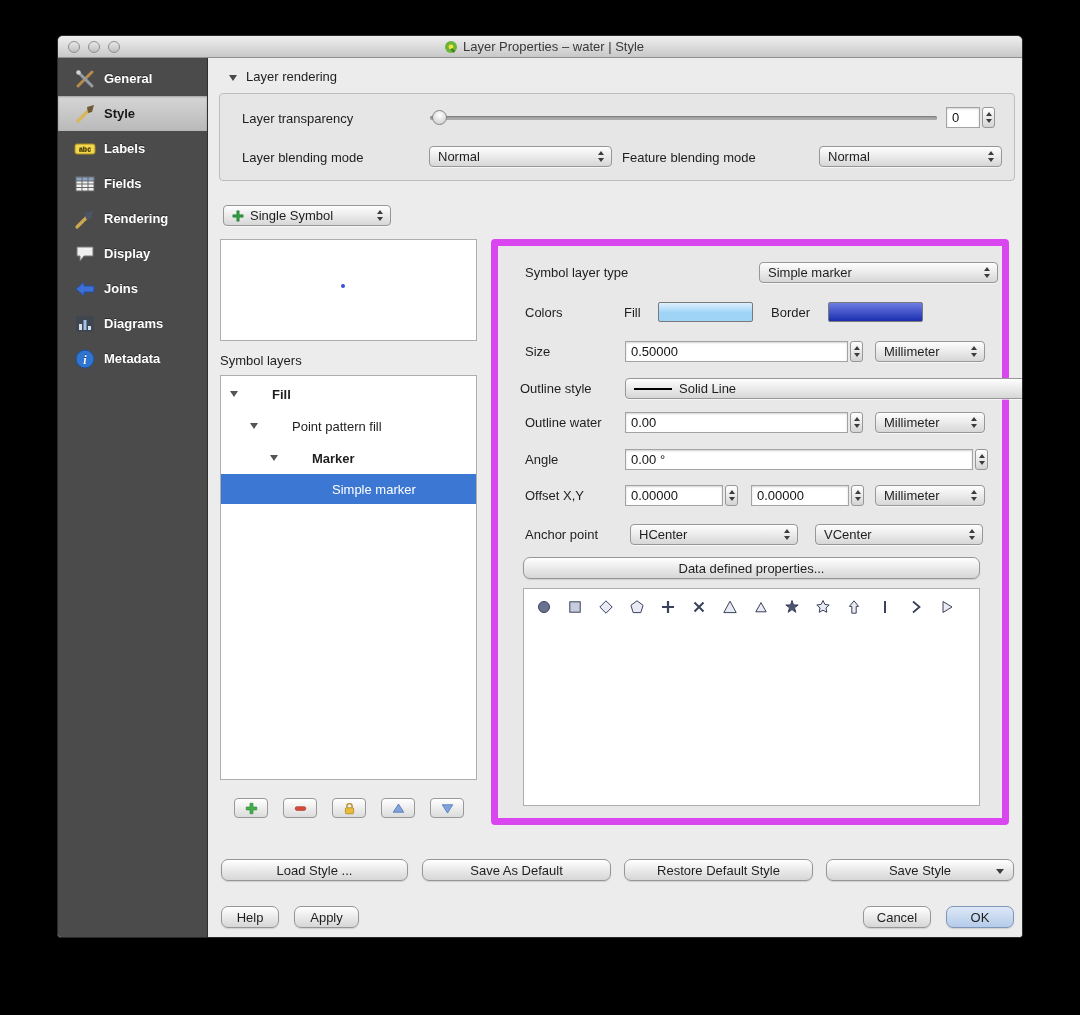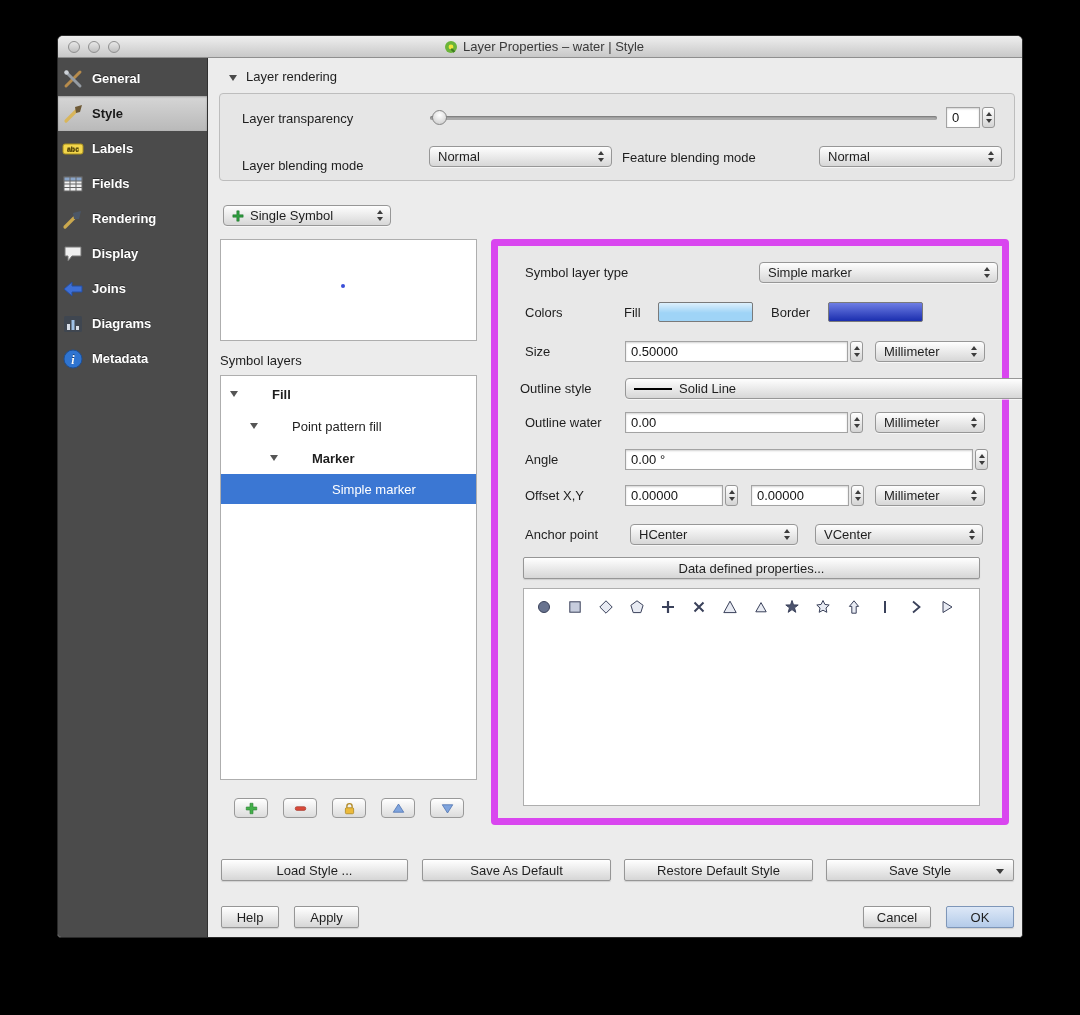--- a/index.html
+++ b/index.html
@@ -17,21 +17,21 @@
   .tl { width:12px; height:12px; border-radius:50%;
         background:linear-gradient(#e8e8e8,#bfbfbf); border:1px solid #8f8f8f; }
   .title-wrap { position:absolute; inset:0; display:flex; align-items:center;
                 justify-content:center; gap:5px;padding-left:8px; }
   .title-text { color:#3a3a3a; }
   .qgis-icon svg { width:14px; height:14px; display:block; }
 
   
   .chrome-body { display:flex; height:880px; }
   .sidebar { width:150px; background:#4b4b4b; border-right:1px solid #303030; padding-top:3px; }
-  .sb-item { height:35px; display:flex; align-items:center; gap:8px; padding-left:4px;
+  .sb-item { height:35px; display:flex; align-items:center; gap:8px; padding-left:16px;
              color:#fff; font-weight:bold; text-shadow:0 -1px 0 rgba(0,0,0,.45); cursor:default; }
   .sb-item.active { background:linear-gradient(#d6d6d6,#b9b9b9); color:#181818; text-shadow:none;
                     box-shadow:inset 0 1px 2px rgba(0,0,0,.25); }
   .sb-icon { width:22px; height:22px; flex:0 0 22px; }
   .sb-icon svg { width:22px; height:22px; display:block; }
 
   .main { position:relative; flex:1; background:#ececec; }
 
   .lbl { position:absolute; white-space:nowrap; }
 
@@ -48,21 +48,21 @@
             box-shadow:inset 0 1px 2px rgba(0,0,0,.18); padding:0 5px; font:inherit; color:#111; }
   .stepper { position:absolute; width:13px; height:21px; background:linear-gradient(#fff,#d4d4d4);
              border:1px solid #979797; border-radius:3px; }
   .stepper::before, .stepper::after { content:""; position:absolute; left:50%;
              transform:translateX(-50%); width:0; height:0;
              border-left:3px solid transparent; border-right:3px solid transparent; }
   .stepper::before { top:4px; border-bottom:4px solid #3c3c3c; }
   .stepper::after { bottom:4px; border-top:4px solid #3c3c3c; }
 
   .mbtn { position:absolute; height:22px; background:linear-gradient(#ffffff,#d6d6d6);
-          border:1px solid #969696; border-radius:2px; font:inherit; color:#1e1e1e;
+          border:1px solid #969696; border-radius:7px; font:inherit; color:#1e1e1e;
           box-shadow:0 1px 1px rgba(0,0,0,.12); display:flex; align-items:center; justify-content:center; }
   .mbtn.ok { background:linear-gradient(#dde8f7,#b4cbe9); border-color:#7e96b8; }
   .combo-arrow { position:absolute; right:9px; top:9px; width:0; height:0;
           border-left:4px solid transparent; border-right:4px solid transparent;
           border-top:5px solid #3c3c3c; }
 
   
   .lr-disc { position:absolute; left:21px; top:17px; width:0; height:0;
              border-left:4.5px solid transparent; border-right:4.5px solid transparent;
              border-top:6px solid #4a4a4a; }
@@ -229,21 +229,21 @@
 
       <div class="lr-box">
         <span class="lbl" style="left:22px; top:17px;">Layer transparency</span>
         <div class="slider">
           <div class="slider-track"></div>
           <div class="slider-knob"></div>
         </div>
         <input class="tfield" style="left: 726px; top: 13px; width: 34px;" readonly="" value="0">
         <div class="stepper" style="left:762px; top:13px;"></div>
 
-        <span class="lbl" style="left:22px; top:56px;margin-top:8px;">Layer blending mode</span>
+        <span class="lbl" style="left:22px; top:56px;">Layer blending mode</span>
         <div class="popup" style="left:209px; top:52px; width:183px;">
           <span>Normal</span>
         </div>
         <span class="lbl" style="left:402px; top:56px;">Feature blending mode</span>
         <div class="popup" style="left:599px; top:52px; width:183px;">
           <span>Normal</span>
         </div>
       </div>
 
       <div class="popup" style="left:15px; top:147px; width:168px;">

